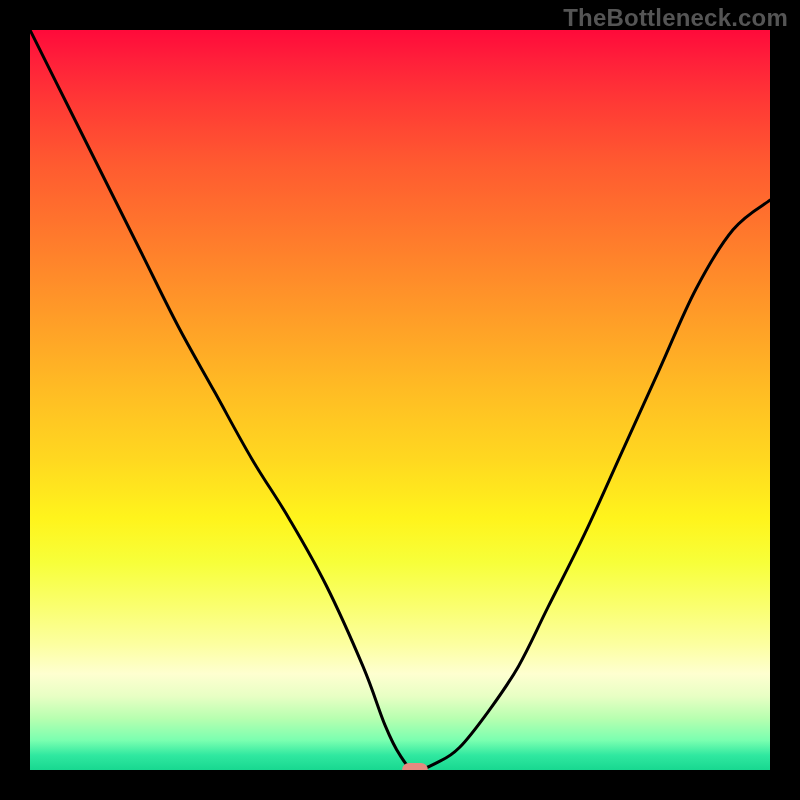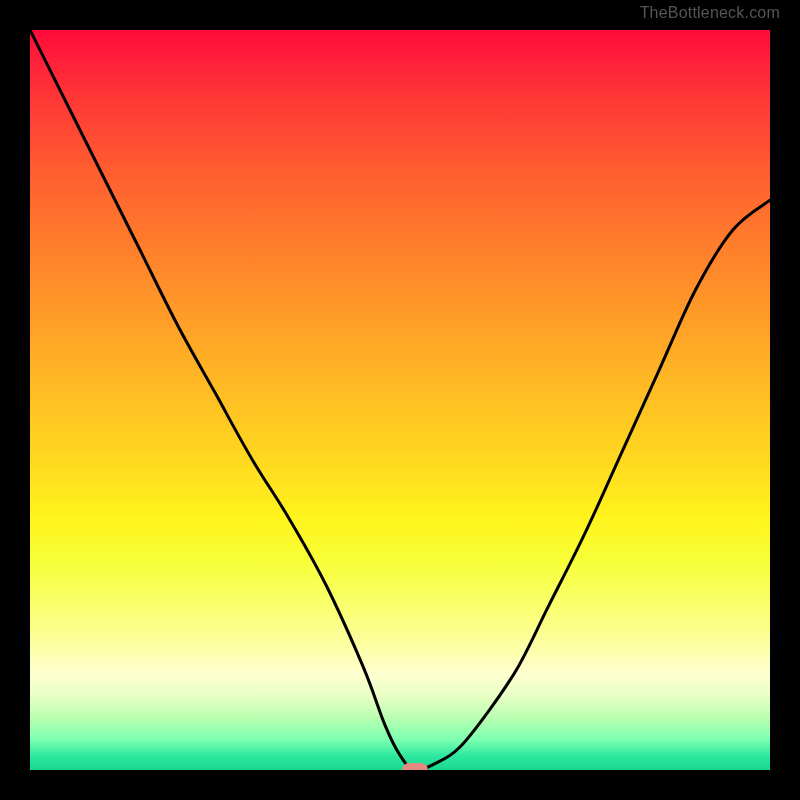--- a/index.html
+++ b/index.html
@@ -13,24 +13,24 @@
   }
   .frame {
     position: relative;
     width: 800px;
     height: 800px;
     background: #000;
   }
   .watermark {
     position: absolute;
     top: 4px;
-    right: 20px;
+    right: 12px;
     color: #555;
-    font-size: 16px;
-    font-weight: 400;
+    font-size: 24px;
+    font-weight: 700;
     letter-spacing: 0.2px;
     z-index: 30;
   }
   .plot {
     position: absolute;
     left: 30px;
     top: 30px;
     width: 740px;
     height: 740px;
     overflow: hidden;

